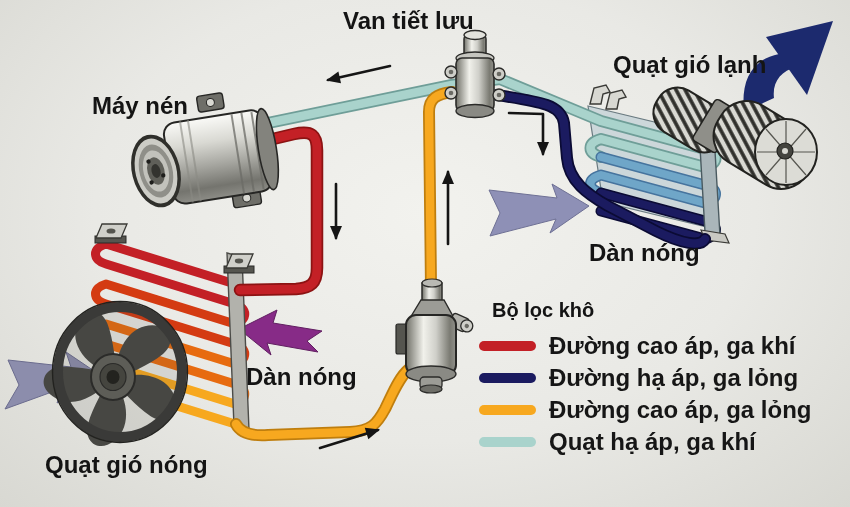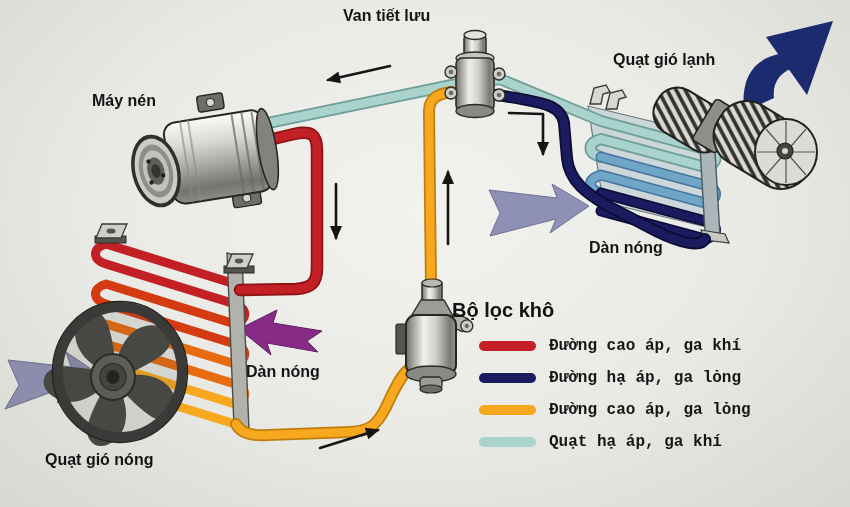--- a/index.html
+++ b/index.html
@@ -7,28 +7,28 @@
     position:relative;width:850px;height:507px;overflow:hidden;
     background:radial-gradient(ellipse at 50% 42%, #f2f2ee 0%, #e9e9e5 55%, #d8d8d2 100%);
     font-family:"Liberation Sans","DejaVu Sans",sans-serif;
   }
   .stage svg{position:absolute;left:0;top:0;}
   .pipe-edge{fill:none;stroke-linecap:round;stroke-linejoin:round;}
   .pipe-core{fill:none;stroke-linecap:round;stroke-linejoin:round;}
   .coil{fill:none;stroke-linecap:round;stroke-linejoin:round;}
   .flow{fill:none;stroke:#151515;stroke-width:2.6;stroke-linecap:round;stroke-linejoin:round;}
   .lbl{
-    position:absolute;font-weight:bold;font-size:16px;color:#141414;
+    position:absolute;font-weight:bold;font-size:24px;color:#141414;
     white-space:nowrap;letter-spacing:0px;
   }
-  .lbl.small{font-size:20px;}
+  .lbl.small{font-size:20px;margin-left:40px;}
   .legend{position:absolute;left:479px;top:330px;}
   .legend-row{display:flex;align-items:center;height:32px;}
   .swatch{width:57px;height:10px;border-radius:5px;margin-right:13px;flex:0 0 auto;}
-  .legend-label{font-weight:bold;font-size:16px;color:#161616;white-space:nowrap;font-family:Liberation Mono, monospace;}
+  .legend-label{font-weight:bold;font-size:24px;color:#161616;white-space:nowrap;}
 </style>
 </head>
 <body>
 
 <div class="stage">
 
 <svg width="850" height="507" viewBox="0 0 850 507">
   <defs>
     <marker id="ah" markerUnits="userSpaceOnUse" markerWidth="18" markerHeight="16" refX="13" refY="7" orient="auto">
       <path d="M1,1 L15,7 L1,13 Z" fill="#151515"></path>

